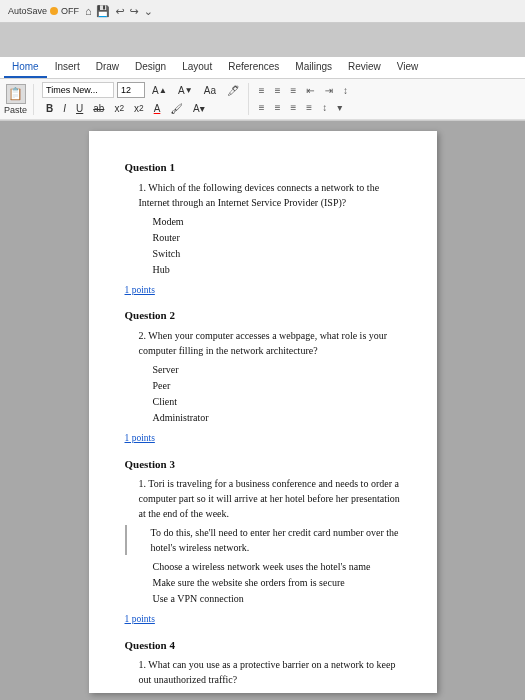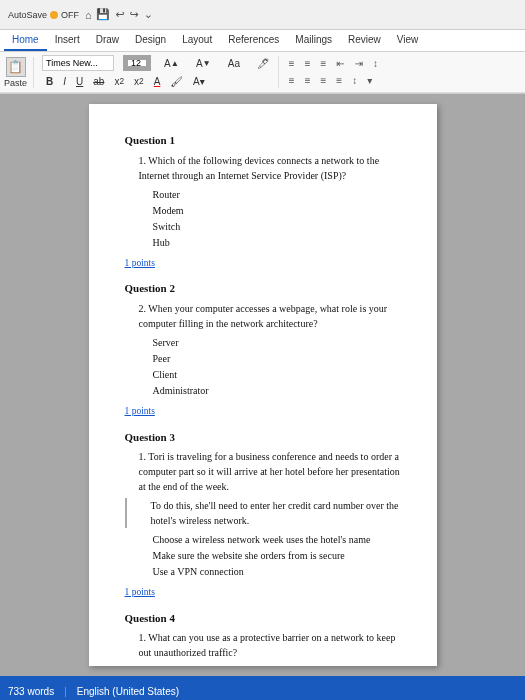--- a/index.html
+++ b/index.html
@@ -8,21 +8,21 @@
       font-size: 11px;
       background: #c8c8c8;
       width: 525px;
       height: 700px;
       overflow: hidden;
     }
 
     
     .title-bar {
       background: #f0f0f0;
-      height: 30px;
+      height: 23px;
       display: flex;
       align-items: center;
       padding: 0 8px;
       font-family: Arial, sans-serif;
       font-size: 10px;
       color: #333;
       border-bottom: 1px solid #ccc;
     }
     .title-bar-left {
       display: flex;
@@ -50,20 +50,21 @@
     }
     .tb-icon {
       font-size: 11px;
       color: #555;
     }
 
     
     .ribbon {
       background: #f3f3f3;
       border-bottom: 1px solid #ccc;
+      margin-top: 34px;
     }
     .ribbon-tabs {
       display: flex;
       align-items: center;
       background: #fff;
       border-bottom: 1px solid #d0d0d0;
       padding: 0 4px;
     }
     .ribbon-tab {
       font-family: Arial, sans-serif;
@@ -117,35 +118,35 @@
       font-size: 12px;
     }
     .font-group {
       display: flex;
       flex-direction: column;
       gap: 2px;
     }
     .font-row1 {
       display: flex;
       align-items: center;
-      gap: 9px;
+      gap: 3px;
     }
     .font-select {
       font-family: Arial, sans-serif;
       font-size: 9px;
       border: 1px solid #ccc;
       padding: 1px 3px;
       background: white;
       width: 72px;
       height: 16px;
     }
     .size-select {
       font-family: Arial, sans-serif;
       font-size: 9px;
-      border: 5px solid #a3a3a3;
+      border: 1px solid #a3a3a3;
       padding: 1px 3px;
       background: white;
       width: 28px;
       height: 16px;
     }
     .font-btn {
       font-family: Arial, sans-serif;
       font-size: 10px;
       padding: 1px 3px;
       border: 1px solid transparent;
@@ -339,22 +340,22 @@
   </div>
 </div>
 
 <div class="doc-area">
   <div class="doc-page">
 
     <div class="question-block">
       <div class="question-title">Question 1</div>
       <div class="question-text">1.   Which of the following devices connects a network to the Internet through an Internet Service Provider (ISP)?</div>
       <div class="answer-choice">
+        <div>Modem</div>
         <div>Router</div>
-        <div>Modem</div>
         <div>Switch</div>
         <div>Hub</div>
       </div>
       <div style="margin-top:4px;">
         <span class="points-link">1 points</span>
       </div>
     </div>
 
     <div class="question-block">
       <div class="question-title">Question 2</div>

